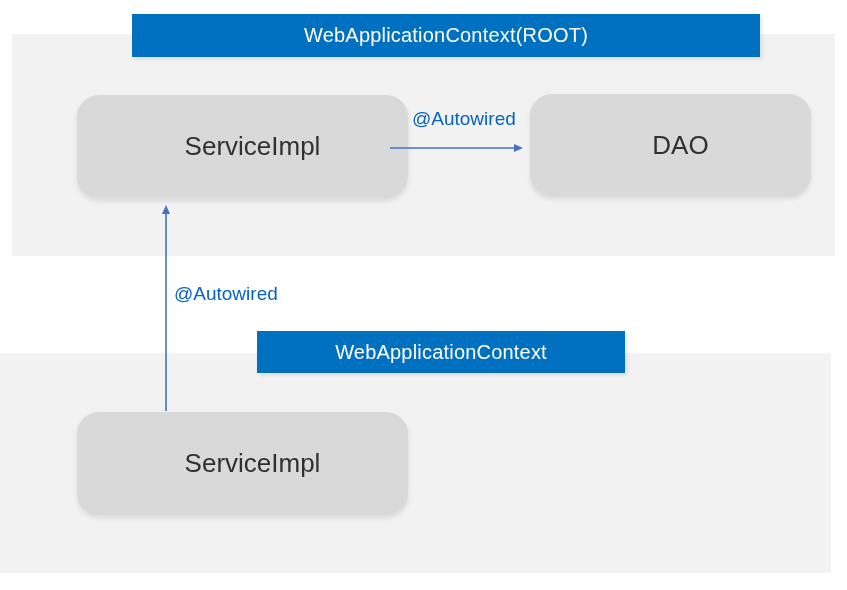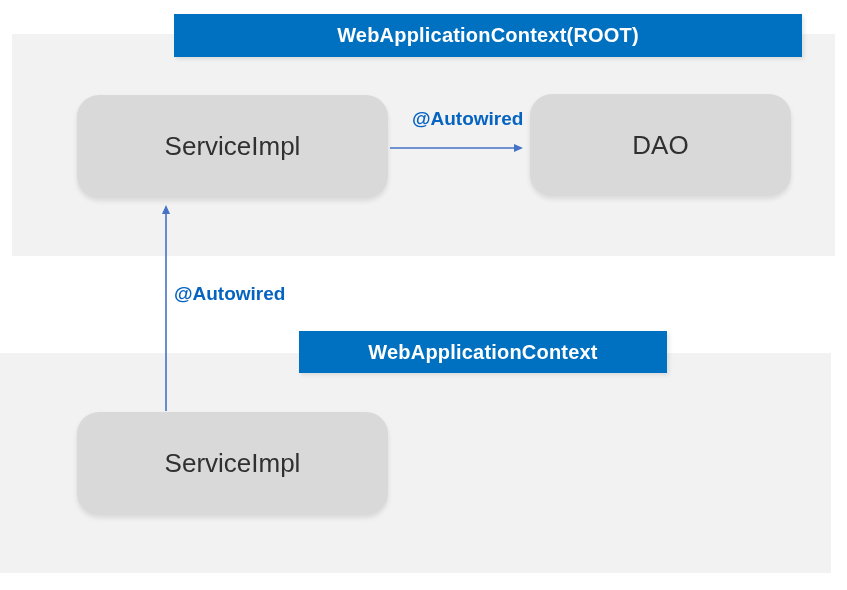--- a/index.html
+++ b/index.html
@@ -19,53 +19,52 @@
     position: absolute;
     background: #f2f2f2;
   }
   .panel-root   { left: 12px;  top: 34px;  width: 823px; height: 222px; }
   .panel-servlet{ left: 0px;   top: 353px; width: 831px; height: 220px; }
 
   .title-bar {
     position: absolute;
     background: #0070c0;
     color: #ffffff;
-    font-weight: bold;
+    font-weight: normal;
     font-size: 20px;
     display: flex;
     align-items: center;
     justify-content: center;
     letter-spacing: 0.2px;
     box-shadow: 2px 2px 4px rgba(0,0,0,0.10);
-    margin-left: 42px;
   }
   .bar-root { left: 132px; top: 14px;  width: 628px; height: 43px; }
   .bar-ctx  { left: 257px; top: 331px; width: 368px; height: 42px; }
 
   .node-box {
     position: absolute;
     background: #d9d9d9;
     border-radius: 22px;
     display: flex;
     align-items: center;
     justify-content: center;
     font-size: 26px;
     color: #303030;
     box-shadow: 0 3px 5px rgba(0,0,0,0.10);
+    padding-left: 20px;
   }
   .box-service-top    { left: 77px;  top: 95px;  width: 311px; height: 103px; }
   .box-dao            { left: 530px; top: 94px;  width: 261px; height: 102px; }
   .box-service-bottom { left: 77px;  top: 412px; width: 311px; height: 103px; }
 
   .wire-label {
     position: absolute;
     color: #0563c1;
     font-size: 19px;
     white-space: nowrap;
-    font-weight: bold;
   }
   .label-autowired-h { left: 412px; top: 108px; }
   .label-autowired-v { left: 174px; top: 283px; }
 
   .arrow-layer {
     position: absolute;
     left: 0; top: 0;
     width: 847px;
     height: 590px;
     pointer-events: none;

